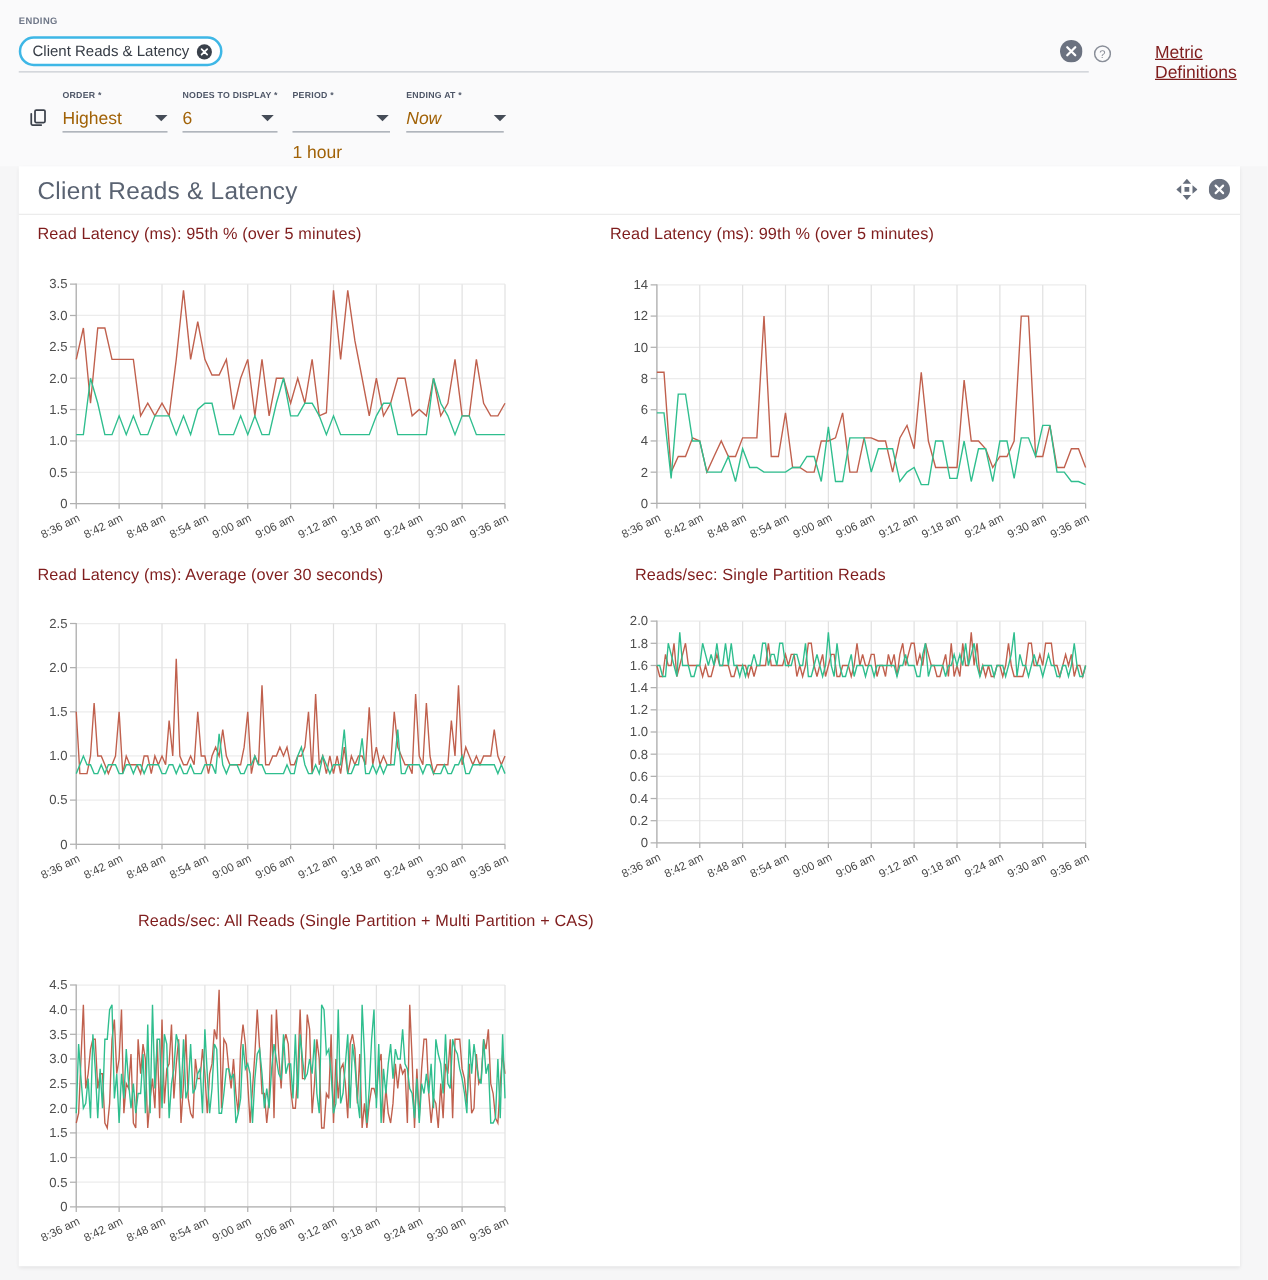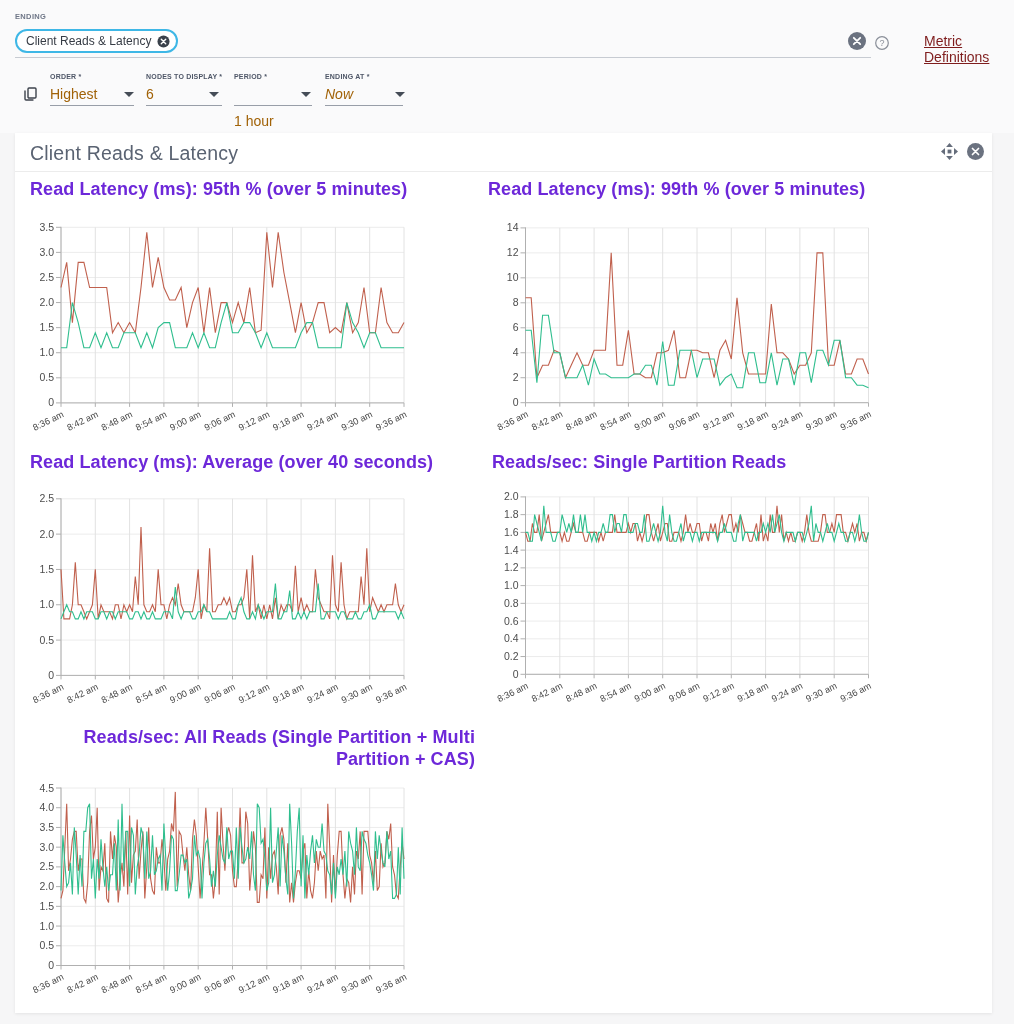--- a/index.html
+++ b/index.html
@@ -3,21 +3,21 @@
 <meta charset="utf-8">
 <style>
 * { margin:0; padding:0; box-sizing:border-box; }
 html,body { width:1014px; height:1024px; background:#f6f6f7; font-family:"Liberation Sans", sans-serif; overflow:hidden; }
 .abs { position:absolute; }
 .toparea { position:absolute; left:0; top:0; width:1014px; height:133px; background:#fafafb; }
 .lbl { position:absolute; left:15px; top:12px; font-size:7.5px; font-weight:bold; letter-spacing:0.35px; color:#6e7687; }
 .card { position:absolute; left:15px; top:133px; width:977px; height:880px; background:#ffffff; box-shadow:0 1px 3px rgba(0,0,0,0.08); }
 .cardtitle { position:absolute; left:15px; top:9px; font-size:19.5px; color:#5a6372; font-weight:500; letter-spacing:0.2px; }
 .divider { position:absolute; left:0; top:38px; width:977px; border-top:1px solid #ececec; }
-.ctitle { position:absolute; font-size:18px; color:#6d28d9; font-weight:700; letter-spacing:0.1px; }
+.ctitle { position:absolute; font-size:13px; color:#7f1d1d; font-weight:400; letter-spacing:0.1px; }
 .chip { position:absolute; left:15px; top:29px; height:24px; border:2px solid #3eb7e6; border-radius:12px; background:#fff; display:flex; align-items:center; padding:0 6px 0 9px; }
 .chiptext { font-size:12px; color:#363c45; font-weight:500; }
 .underline1 { position:absolute; left:15px; top:57px; width:856px; border-top:1px solid #c7cbd2; }
 .fld-lbl { position:absolute; font-size:7px; font-weight:bold; letter-spacing:0.2px; color:#4e5667; }
 .fld-val { position:absolute; font-size:14px; color:#a16207; }
 .fld-line { position:absolute; border-top:1px solid #989ea8; }
 .caret { position:absolute; width:0; height:0; border-left:5px solid transparent; border-right:5px solid transparent; border-top:5px solid #454c57; }
 a.mdef { position:absolute; left:924px; top:33px; font-size:14px; color:#7f1d1d; }
 </style>
 </head>
@@ -81,22 +81,22 @@
     <rect x="6.6" y="6.6" width="3.8" height="3.8"></rect>
   </svg>
   <svg class="abs" style="left:952px; top:10px;" width="17" height="17" viewBox="0 0 17 17">
       <circle cx="8.5" cy="8.5" r="8.5" fill="#6b7280"></circle>
       <path d="M5.5 5.5 L11.5 11.5 M11.5 5.5 L5.5 11.5" stroke="#fff" stroke-width="1.7" stroke-linecap="round"></path>
     </svg>
 </div>
 
 <div class="ctitle" style="left:30px; top:179px;">Read Latency (ms): 95th % (over 5 minutes)</div>
 <div class="ctitle" style="left:488px; top:179px;">Read Latency (ms): 99th % (over 5 minutes)</div>
-<div class="ctitle" style="left:30px; top:452px;">Read Latency (ms): Average (over 40 seconds)</div>
-<div class="ctitle" style="left:492px; top:452px;">Reads/sec: Single Partition Reads</div>
+<div class="ctitle" style="left:30px; top:452px;">Read Latency (ms): Average (over 30 seconds)</div>
+<div class="ctitle" style="left:508px; top:452px;">Reads/sec: Single Partition Reads</div>
 <div class="ctitle" style="left:30px; top:726px; width:445px; line-height:22px;text-align:right;">Reads/sec: All Reads (Single Partition + Multi Partition + CAS)</div>
 
 <svg width="1014" height="1024" style="position:absolute;left:0;top:0;" font-family="Liberation Sans, sans-serif">
     <line x1="61.0" y1="402.90" x2="404.0" y2="402.90" stroke="#ececec" stroke-width="1"></line>
 <line x1="61.0" y1="377.81" x2="404.0" y2="377.81" stroke="#ececec" stroke-width="1"></line>
 <line x1="61.0" y1="352.73" x2="404.0" y2="352.73" stroke="#ececec" stroke-width="1"></line>
 <line x1="61.0" y1="327.64" x2="404.0" y2="327.64" stroke="#ececec" stroke-width="1"></line>
 <line x1="61.0" y1="302.56" x2="404.0" y2="302.56" stroke="#ececec" stroke-width="1"></line>
 <line x1="61.0" y1="277.47" x2="404.0" y2="277.47" stroke="#ececec" stroke-width="1"></line>
 <line x1="61.0" y1="252.39" x2="404.0" y2="252.39" stroke="#ececec" stroke-width="1"></line>

